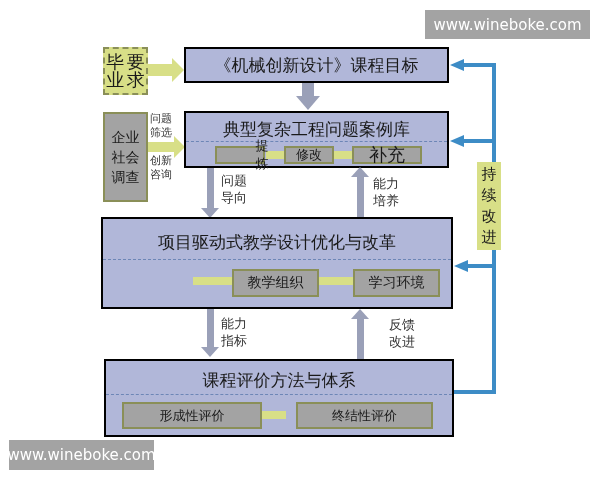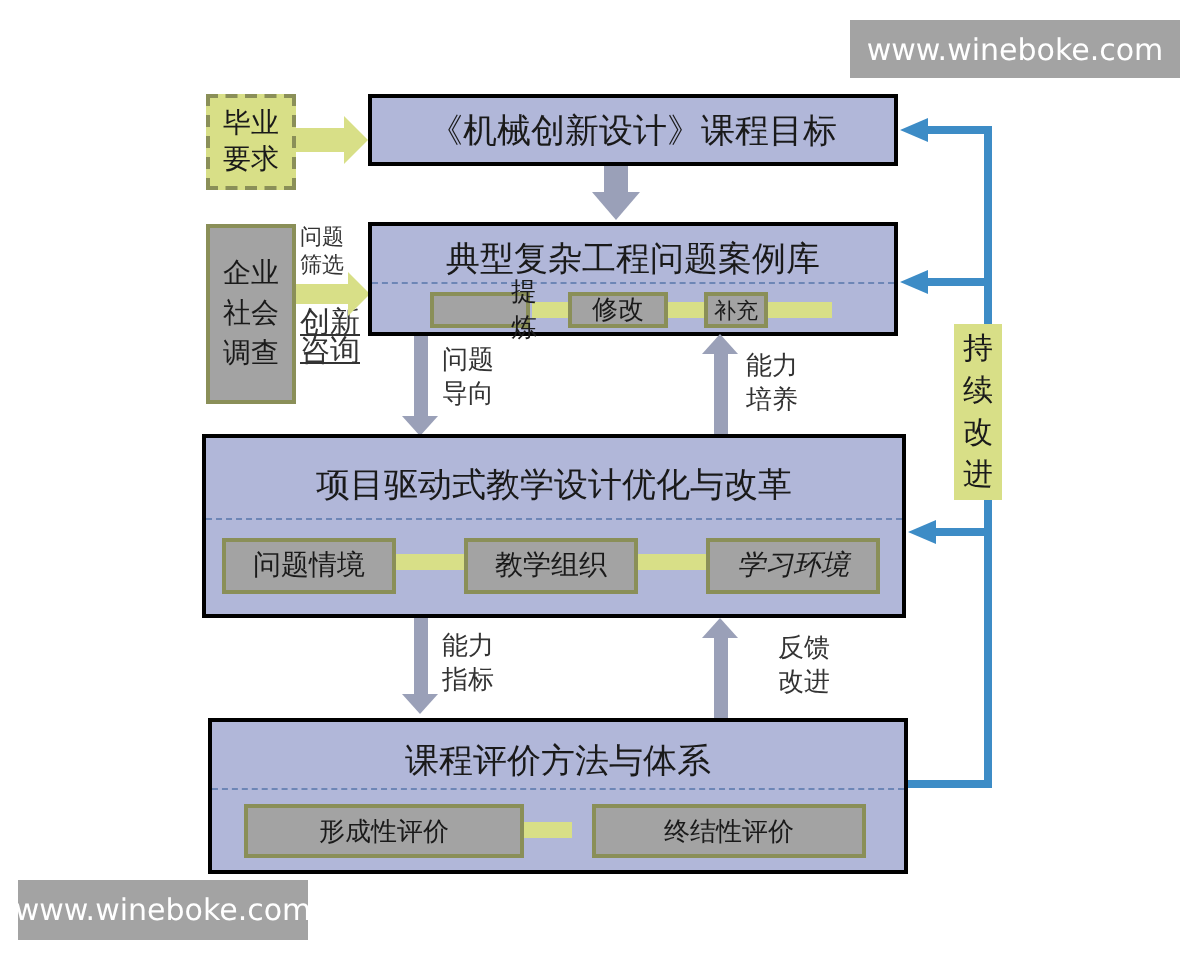--- a/index.html
+++ b/index.html
@@ -39,21 +39,21 @@
   .blue { background: #3d8cc6; }
   .blue-tri { width:0;height:0;border-top:6px solid transparent;border-bottom:6px solid transparent;border-right:14px solid #3d8cc6; }
   .conn { background: #d8df87; }
 </style>
 </head>
 <body>
 
 <div class="abs watermark" style="left:425px;top:10px;width:165px;height:29px;">www.wineboke.com</div>
 <div class="abs watermark" style="left:9px;top:440px;width:145px;height:30px;">www.wineboke.com</div>
 
-<div class="abs dashed-green" style="left:103px;top:47px;width:45px;height:48px;font-size:14px;line-height:18px;flex-direction:column;">
+<div class="abs dashed-green" style="left:103px;top:47px;width:45px;height:48px;font-size:18px;line-height:18px;">
   <span>毕业</span>
   <span>要求</span>
 </div>
 
 <div class="abs conn" style="left:148px;top:64px;width:26px;height:12px;"></div>
 <div class="abs" style="left:172px;top:58px;width:0;height:0;border-top:12px solid transparent;border-bottom:12px solid transparent;border-left:12px solid #d8df87;"></div>
 
 <div class="abs main-box" style="left:184px;top:47px;width:265px;height:36px;display:flex;align-items:center;justify-content:center;">
   <span class="title">《机械创新设计》课程目标</span>
 </div>
@@ -63,56 +63,55 @@
 
 <div class="abs green-box" style="left:103px;top:112px;width:45px;height:90px;font-size:14px;line-height:20px;flex-direction:column;">
   <span>企业</span>
   <span>社会</span>
   <span>调查</span>
 </div>
 <div class="abs sub" style="left:150px;top:112px;font-size:11px;line-height:14px;">
   <div>问题</div>
   <div>筛选</div>
 </div>
-<div class="abs sub" style="left:150px;top:154px;font-size:15px;line-height:14px;text-decoration:underline;">
+<div class="abs sub" style="left:150px;top:154px;font-size:11px;line-height:14px;">
   <div>创新</div>
   <div>咨询</div>
 </div>
 <div class="abs conn" style="left:148px;top:142px;width:28px;height:10px;"></div>
 <div class="abs" style="left:174px;top:136px;width:0;height:0;border-top:11px solid transparent;border-bottom:11px solid transparent;border-left:11px solid #d8df87;"></div>
 
 <div class="abs main-box" style="left:184px;top:111px;width:265px;height:57px;">
   <div class="title" style="margin-top:5px;font-family:Liberation Serif, serif;">典型复杂工程问题案例库</div>
   <div class="dotline" style="position:absolute;left:0;right:0;top:28px;"></div>
   <div class="abs conn" style="left:80px;top:38px;width:150px;height:8px;"></div>
   <div class="abs green-box" style="left:29px;top:33px;width:50px;height:18px;font-size:13px;padding-left:44px;">提炼</div>
   <div class="abs green-box" style="left:98px;top:33px;width:50px;height:18px;font-size:13px;">修改</div>
-  <div class="abs green-box" style="left:166px;top:33px;width:32px;height:18px;font-size:11px;">补充</div>
+  <div class="abs green-box" style="left:166px;top:33px;width:70px;height:18px;font-size:18px;">补充</div>
 </div>
 
 <div class="abs gray-v" style="left:207px;top:168px;width:7px;height:42px;"></div>
 <div class="abs tri-down" style="left:201px;top:208px;"></div>
 <div class="abs sub" style="left:221px;top:172px;">
   <div>问题</div>
   <div>导向</div>
 </div>
 <div class="abs gray-v" style="left:357px;top:176px;width:7px;height:42px;"></div>
 <div class="abs tri-up" style="left:351px;top:167px;"></div>
 <div class="abs sub" style="left:373px;top:175px;">
   <div>能力</div>
   <div>培养</div>
 </div>
 
 <div class="abs main-box" style="left:101px;top:217px;width:352px;height:92px;">
   <div class="title" style="margin-top:12px;">项目驱动式教学设计优化与改革</div>
   <div class="dotline" style="position:absolute;left:0;right:0;top:40px;"></div>
   <div class="abs conn" style="left:90px;top:58px;width:170px;height:8px;"></div>
-  <div class="abs green-box" style="left:8px;top:50px;width:87px;height:28px;font-size:14px;">问题情境</div>
   <div class="abs green-box" style="left:129px;top:50px;width:87px;height:28px;font-size:14px;">教学组织</div>
-  <div class="abs green-box" style="left:250px;top:50px;width:87px;height:28px;font-size:14px;font-style:italic;">学习环境</div>
+  <div class="abs green-box" style="left:250px;top:50px;width:87px;height:28px;font-size:14px;">学习环境</div>
 </div>
 
 <div class="abs gray-v" style="left:207px;top:309px;width:7px;height:40px;"></div>
 <div class="abs tri-down" style="left:201px;top:347px;"></div>
 <div class="abs sub" style="left:221px;top:315px;">
   <div>能力</div>
   <div>指标</div>
 </div>
 <div class="abs gray-v" style="left:357px;top:318px;width:7px;height:42px;"></div>
 <div class="abs tri-up" style="left:351px;top:309px;"></div>

